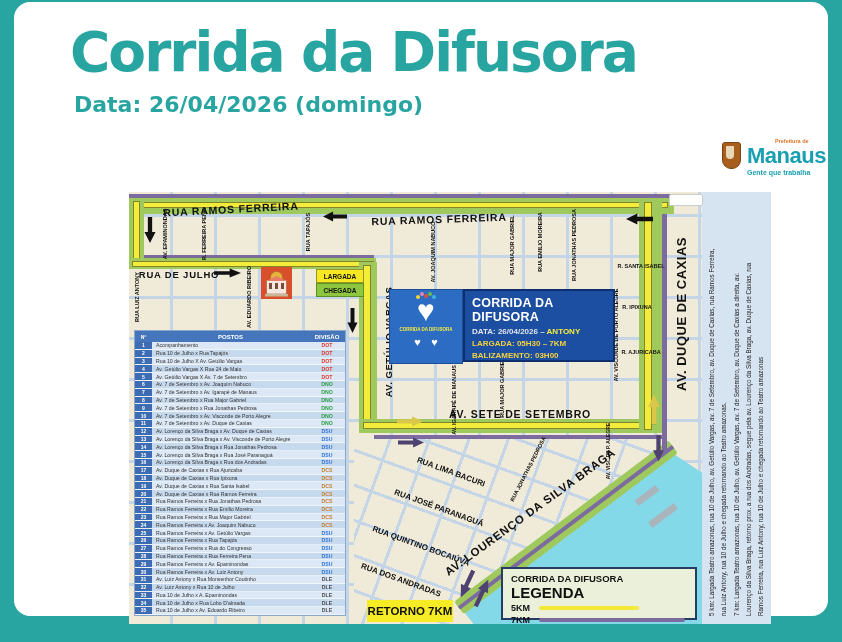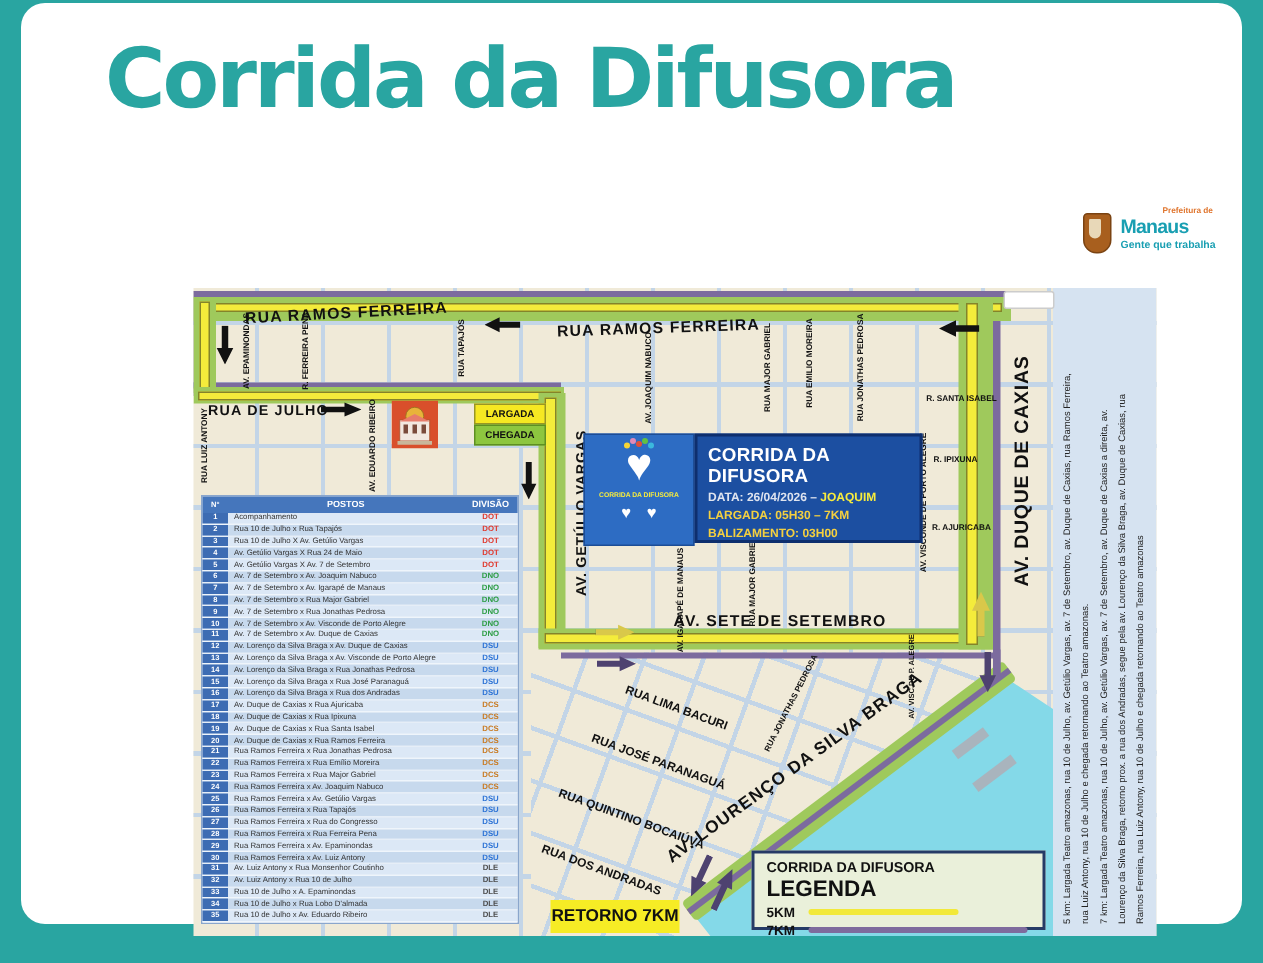--- a/index.html
+++ b/index.html
@@ -10,21 +10,21 @@
   .sub{position:absolute;left:60px;font-family:"DejaVu Sans",sans-serif;font-weight:700;font-size:22px;color:#29a5a1;white-space:nowrap;}
   .sub1{top:90px}.sub2{top:119px}
   
   .immu{position:absolute;left:644px;top:138px;width:60px;}
   .immu-name{font-weight:800;font-size:20px;color:#1a1a1a;letter-spacing:2px;}
   .immu-sub{font-size:5.5px;color:#666;line-height:1.25;margin-top:2px;}
   .crest{position:absolute;left:708px;top:140px;width:17px;height:25px;background:#a85f1e;border:1.5px solid #7a4312;border-radius:3px 3px 9px 9px;}
   .crest:after{content:"";position:absolute;left:3px;top:3px;width:8px;height:13px;background:#e8d8b8;border-radius:1px 1px 5px 5px;}
   .manaus-text{position:absolute;left:733px;top:136px;}
   .m-pre{font-size:5.5px;color:#e0762f;font-weight:700;margin-left:28px;}
-  .m-name{font-size:13px;font-weight:800;color:#199fb2;letter-spacing:-0.5px;line-height:1.05;}
+  .m-name{font-size:22px;font-weight:800;color:#199fb2;letter-spacing:-0.5px;line-height:1.05;}
   .m-tag{font-size:7px;font-weight:700;color:#199fb2;margin-top:2px;}
   
   .map{position:absolute;left:115px;top:190px;width:642px;height:432px;background-color:#f0ead8;overflow:hidden;
        background-image:repeating-linear-gradient(90deg,transparent 0 41px,#c3d5e7 41px 44px),
                         repeating-linear-gradient(0deg,transparent 0 38px,#c3d5e7 38px 41px);}
   .diaggrid{position:absolute;left:225px;top:243px;width:312px;height:189px;background-color:#f0ead8;
        background-image:repeating-linear-gradient(110deg,transparent 0 34px,#c3d5e7 34px 37px),
                         repeating-linear-gradient(20deg,transparent 0 30px,#c3d5e7 30px 33px);}
   .water{position:absolute;left:330px;top:256px;width:243px;height:176px;background:#84d9e8;
        clip-path:polygon(89% 4%,100% 14%,100% 100%,6% 100%,2% 93%,88% 0%);}
@@ -89,20 +89,21 @@
   .c2{flex:1;font-size:5.2px;color:#333;padding-left:4px;white-space:nowrap;overflow:hidden;}
   .th .c2{text-align:center;padding-left:0;font-size:6px;color:#fff;display:flex;justify-content:center;}
   .c3{width:36px;font-size:5.2px;font-weight:700;text-align:center;}
   .th .c3{color:#fff;font-size:6px;}
 </style>
 </head>
 <body>
 
 <div class="card">
   <div class="title">Corrida da Difusora</div>
+  <div class="sub sub1">Data: 26/04/2026 (domingo)</div>
 
   <div class="crest"></div>
   <div class="manaus-text">
     <div class="m-pre">Prefeitura de</div>
     <div class="m-name">Manaus</div>
     <div class="m-tag">Gente que trabalha</div>
   </div>
 
   <div class="map">
     <div class="diaggrid"></div>
@@ -200,21 +201,21 @@
       <div class="lb-row">
         <span class="heart sm">♥</span>
         <span class="heart sm">♥</span>
       </div>
     </div>
 
     <div class="infobox">
       <div class="ib-title">CORRIDA DA DIFUSORA</div>
       <div class="ib-line">
         <span>DATA: 26/04/2026 –</span>
-        <span class="ib-bright">JOAQUIM</span>
+        <span class="ib-bright">ANTONY</span>
       </div>
       <div class="ib-line ib-yellow">LARGADA: 05H30 – 7KM</div>
       <div class="ib-line ib-yellow">BALIZAMENTO: 03H00</div>
     </div>
 
     <div class="legend">
       <div class="lg-title">CORRIDA DA DIFUSORA</div>
       <div class="lg-sub">LEGENDA</div>
       <div class="lg-row">
         <span class="lg-label">5KM</span>

